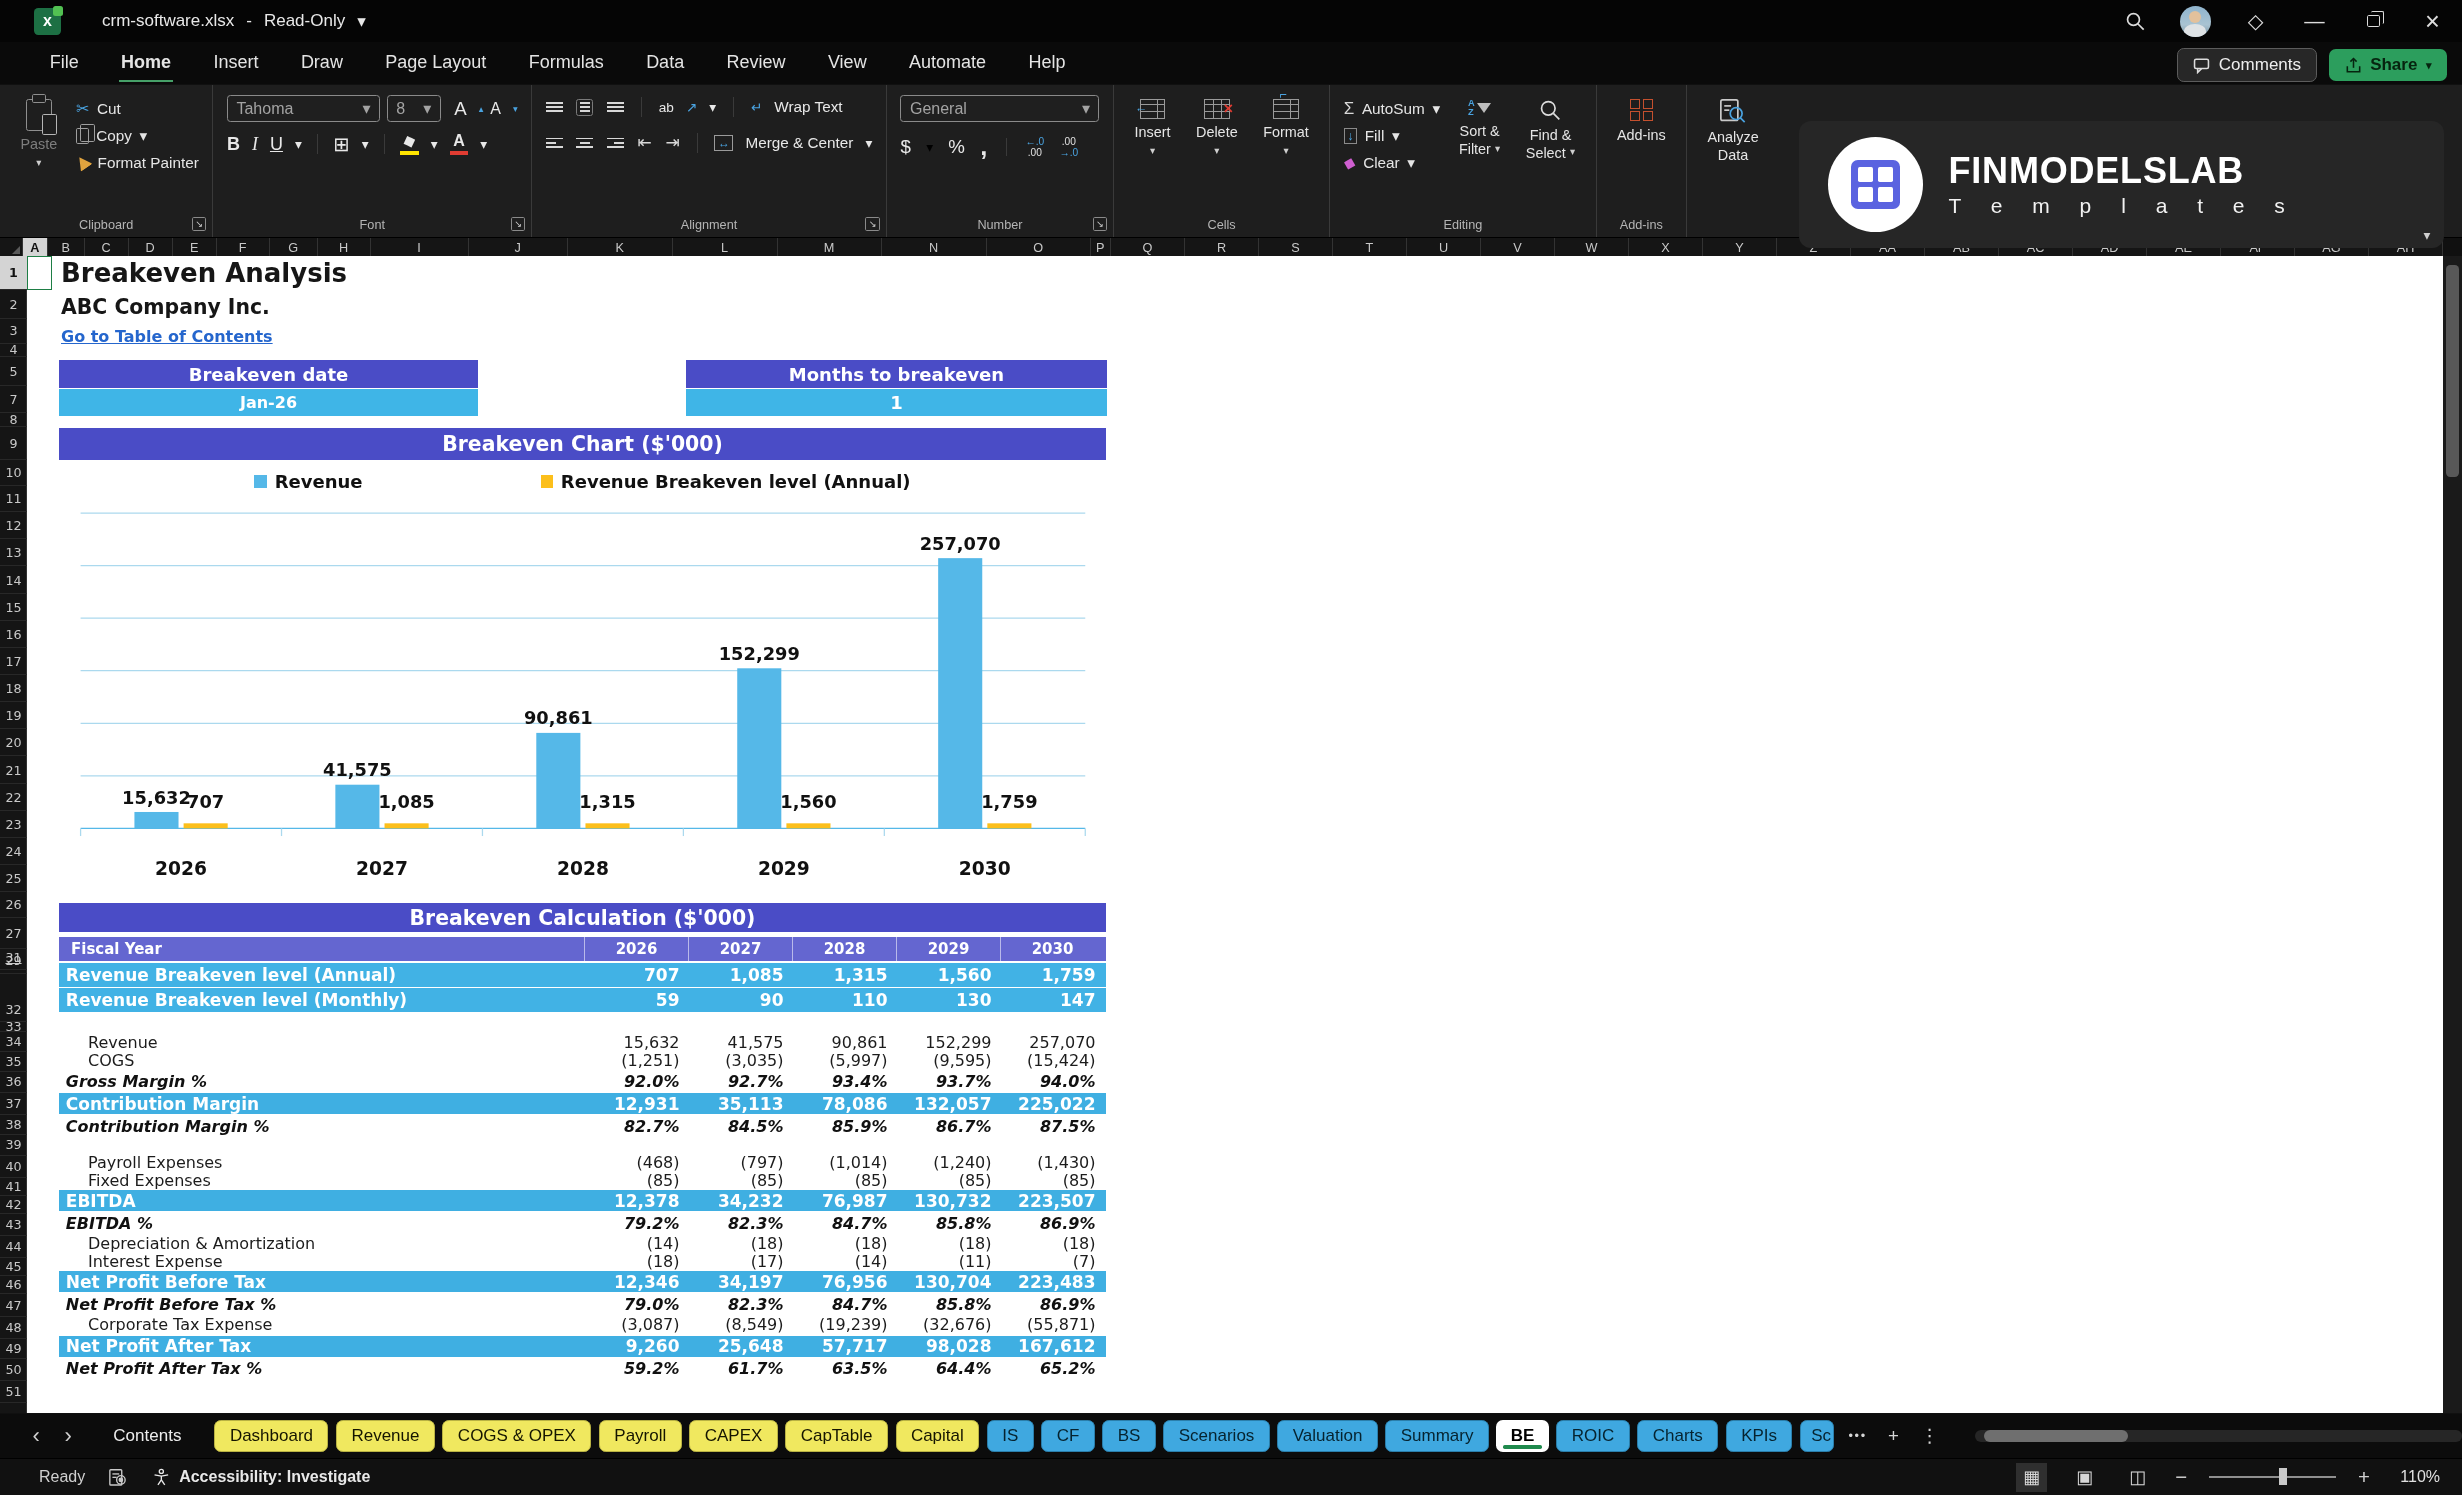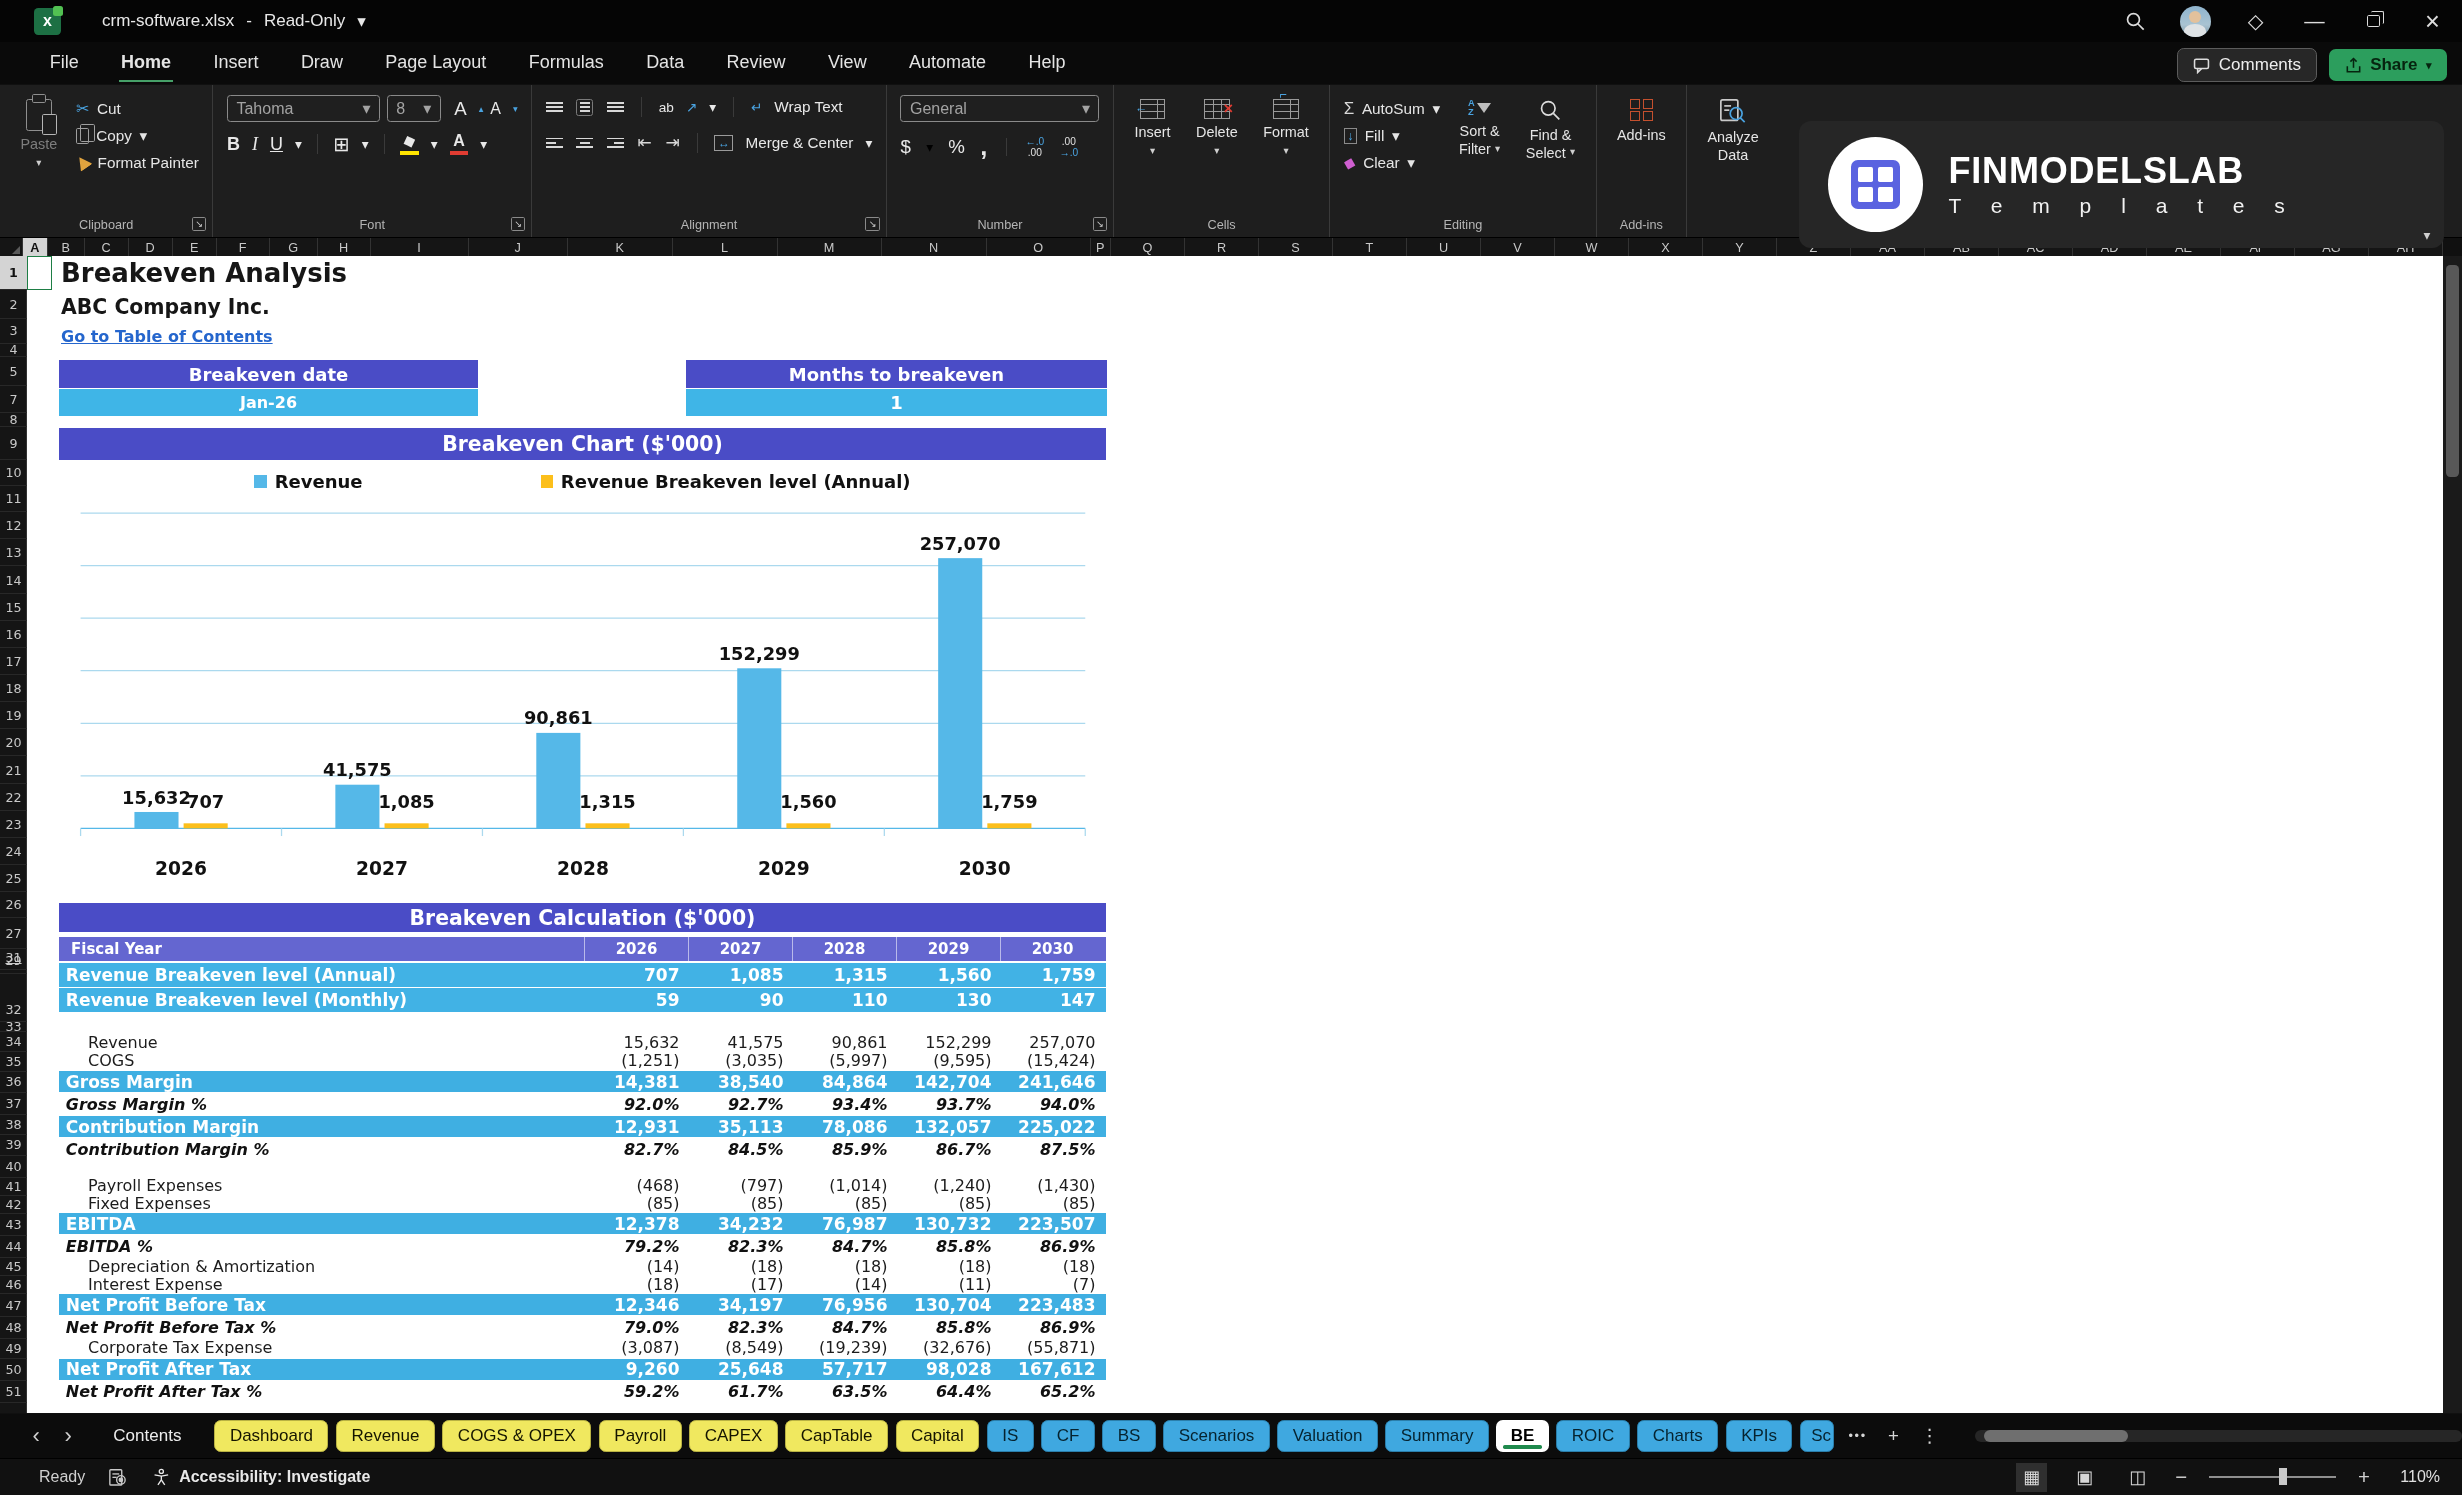--- a/index.html
+++ b/index.html
@@ -674,28 +674,20 @@
           <div class="val">257,070</div>
         </div>
         <div class="trow r-plain" style="height: 18.7px;">
           <div class="lbl">COGS</div>
           <div class="val">(1,251)</div>
           <div class="val">(3,035)</div>
           <div class="val">(5,997)</div>
           <div class="val">(9,595)</div>
           <div class="val">(15,424)</div>
         </div>
-        <div class="trow r-section" style="height: 23px;">
-          <div class="lbl">Gross Margin</div>
-          <div class="val">14,381</div>
-          <div class="val">38,540</div>
-          <div class="val">84,864</div>
-          <div class="val">142,704</div>
-          <div class="val">241,646</div>
-        </div>
         <div class="trow r-pct" style="height: 22px;">
           <div class="lbl">Gross Margin %</div>
           <div class="val">92.0%</div>
           <div class="val">92.7%</div>
           <div class="val">93.4%</div>
           <div class="val">93.7%</div>
           <div class="val">94.0%</div>
         </div>
         <div class="trow r-section" style="height: 23px;">
           <div class="lbl">Contribution Margin</div>

